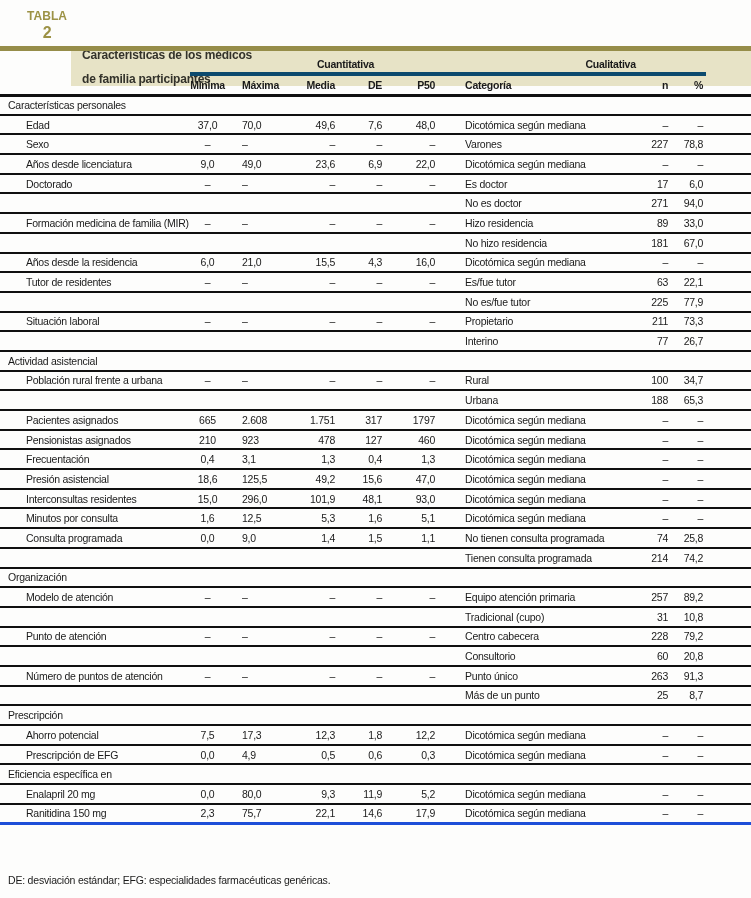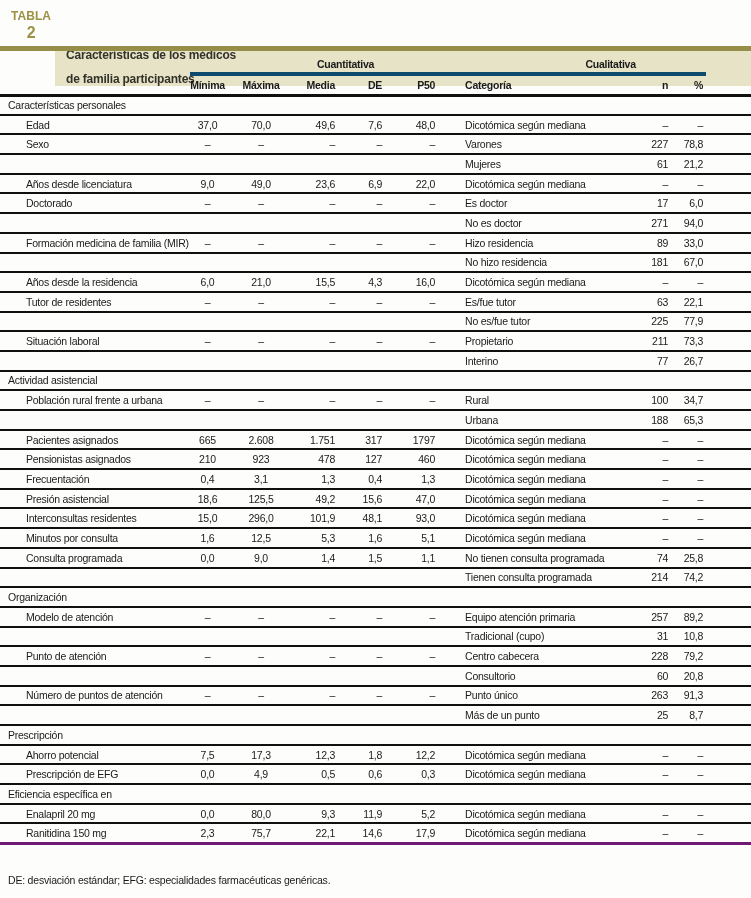--- a/index.html
+++ b/index.html
@@ -7,21 +7,21 @@
     position:relative;
     width:751px;height:898px;
     background:#fdfdfc;
     font-family:"Liberation Sans", sans-serif;
     color:#1a1a1a;
     letter-spacing:-0.25px;
     box-sizing:border-box;
     overflow:hidden;
   }
   
-  .hdr{position:absolute;left:0;top:8px;width:713px;height:38px;}
+  .hdr{position:absolute;left:16px;top:8px;width:713px;height:38px;}
   .badge{
     position:absolute;left:8px;top:0;width:46px;height:38px;
     text-align:center;font-weight:bold;line-height:1;
   }
   .badge .b1{font-size:12px;letter-spacing:0;margin-top:2px;}
   .badge .b2{font-size:16px;margin-top:3px;}
   .title-band{
     position:absolute;left:55px;top:0;width:696px;height:38px;
     display:flex;flex-direction:column;justify-content:space-between;
     padding-left:11px;box-sizing:border-box;margin-top:40px;
@@ -40,30 +40,30 @@
   th,td{padding:0;font-weight:normal;vertical-align:middle;overflow:visible;white-space:nowrap;}
   thead th{font-weight:bold;}
   tr.group-row{height:19px;}
   tr.group-row th.group{text-align:center;border-bottom:4px solid #0c4a6e;}
   tr.group-row th.group .gl{position:relative;display:inline-block;}
   tr.group-row th.group.quant .gl{left:18px;}
   tr.group-row th.group.qual .gl{left:25px;}
   tr.subhead{height:21px;}
   tr.subhead th{border-bottom:3px solid #101010;}
   th.h-min,td.d-min{padding-right:17px;text-align:center;margin-left:12px;}
-  th.h-max,td.d-max{padding-right:20px;text-align:center;}
+  th.h-max,td.d-max{padding-right:20px;text-align:left;}
   th.h-media,td.d-media{padding-right:25px;text-align:right;}
   th.h-de,td.d-de{padding-right:26px;text-align:right;}
   th.h-p50,td.d-p50{padding-right:30px;text-align:right;}
   th.h-cat,td.d-cat{text-align:left;}
   th.h-n,td.d-n{padding-right:2px;text-align:right;}
   th.h-pct,td.d-pct{padding-right:3px;text-align:right;}
   tbody tr{height:19.7px;}
   tbody td{border-bottom:2px solid #101010;}
-  tbody tr:last-child td{border-bottom:3px solid #701a75;}
+  tbody tr:last-child td{border-bottom:3px solid #1d4ed8;}
   td.d-label{padding-left:26px;text-align:left;}
   tr.section td{padding-left:8px;text-align:left;}
   
   .footnote{position:absolute;left:8px;top:874px;font-size:10.5px;letter-spacing:-0.2px;}
 </style>
 </head>
 <body>
 
 <div class="page">
 
@@ -138,32 +138,20 @@
       <td class="d-max">–</td>
       <td class="d-media">–</td>
       <td class="d-de">–</td>
       <td class="d-p50">–</td>
       <td class="d-cat">Varones</td>
       <td class="d-n">227</td>
       <td class="d-pct">78,8</td>
       <td></td>
     </tr>
         <tr>
-      <td class="d-label"></td>
-      <td class="d-min"></td>
-      <td class="d-max"></td>
-      <td class="d-media"></td>
-      <td class="d-de"></td>
-      <td class="d-p50"></td>
-      <td class="d-cat">Mujeres</td>
-      <td class="d-n">61</td>
-      <td class="d-pct">21,2</td>
-      <td></td>
-    </tr>
-        <tr>
       <td class="d-label">Años desde licenciatura</td>
       <td class="d-min">9,0</td>
       <td class="d-max">49,0</td>
       <td class="d-media">23,6</td>
       <td class="d-de">6,9</td>
       <td class="d-p50">22,0</td>
       <td class="d-cat">Dicotómica según mediana</td>
       <td class="d-n">–</td>
       <td class="d-pct">–</td>
       <td></td>

